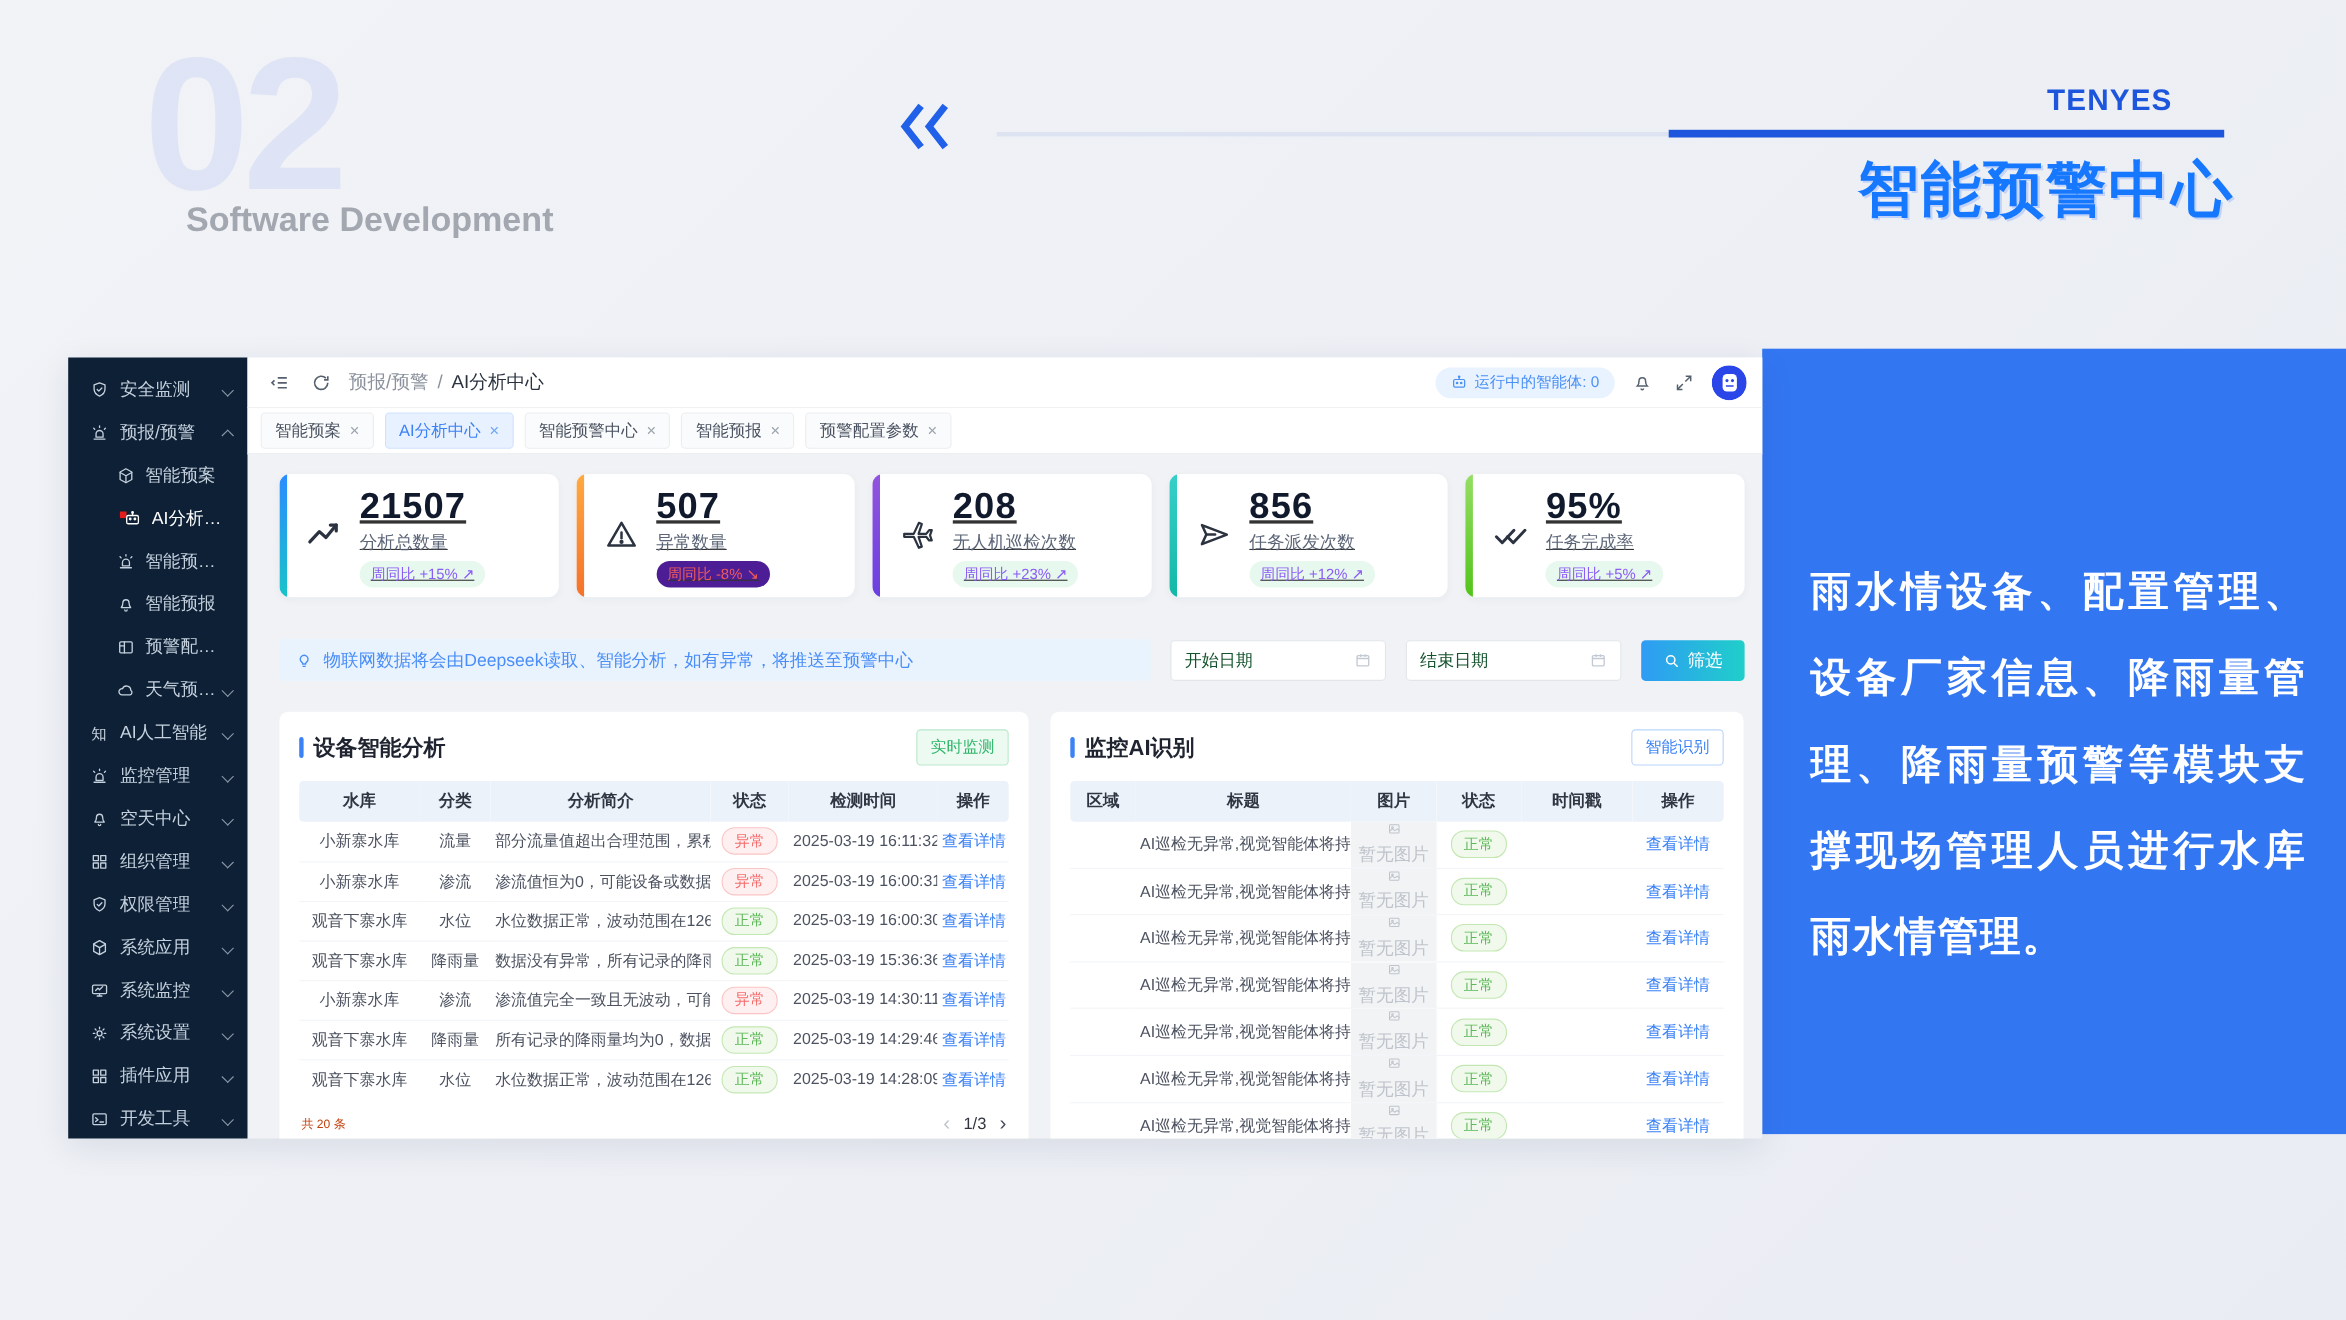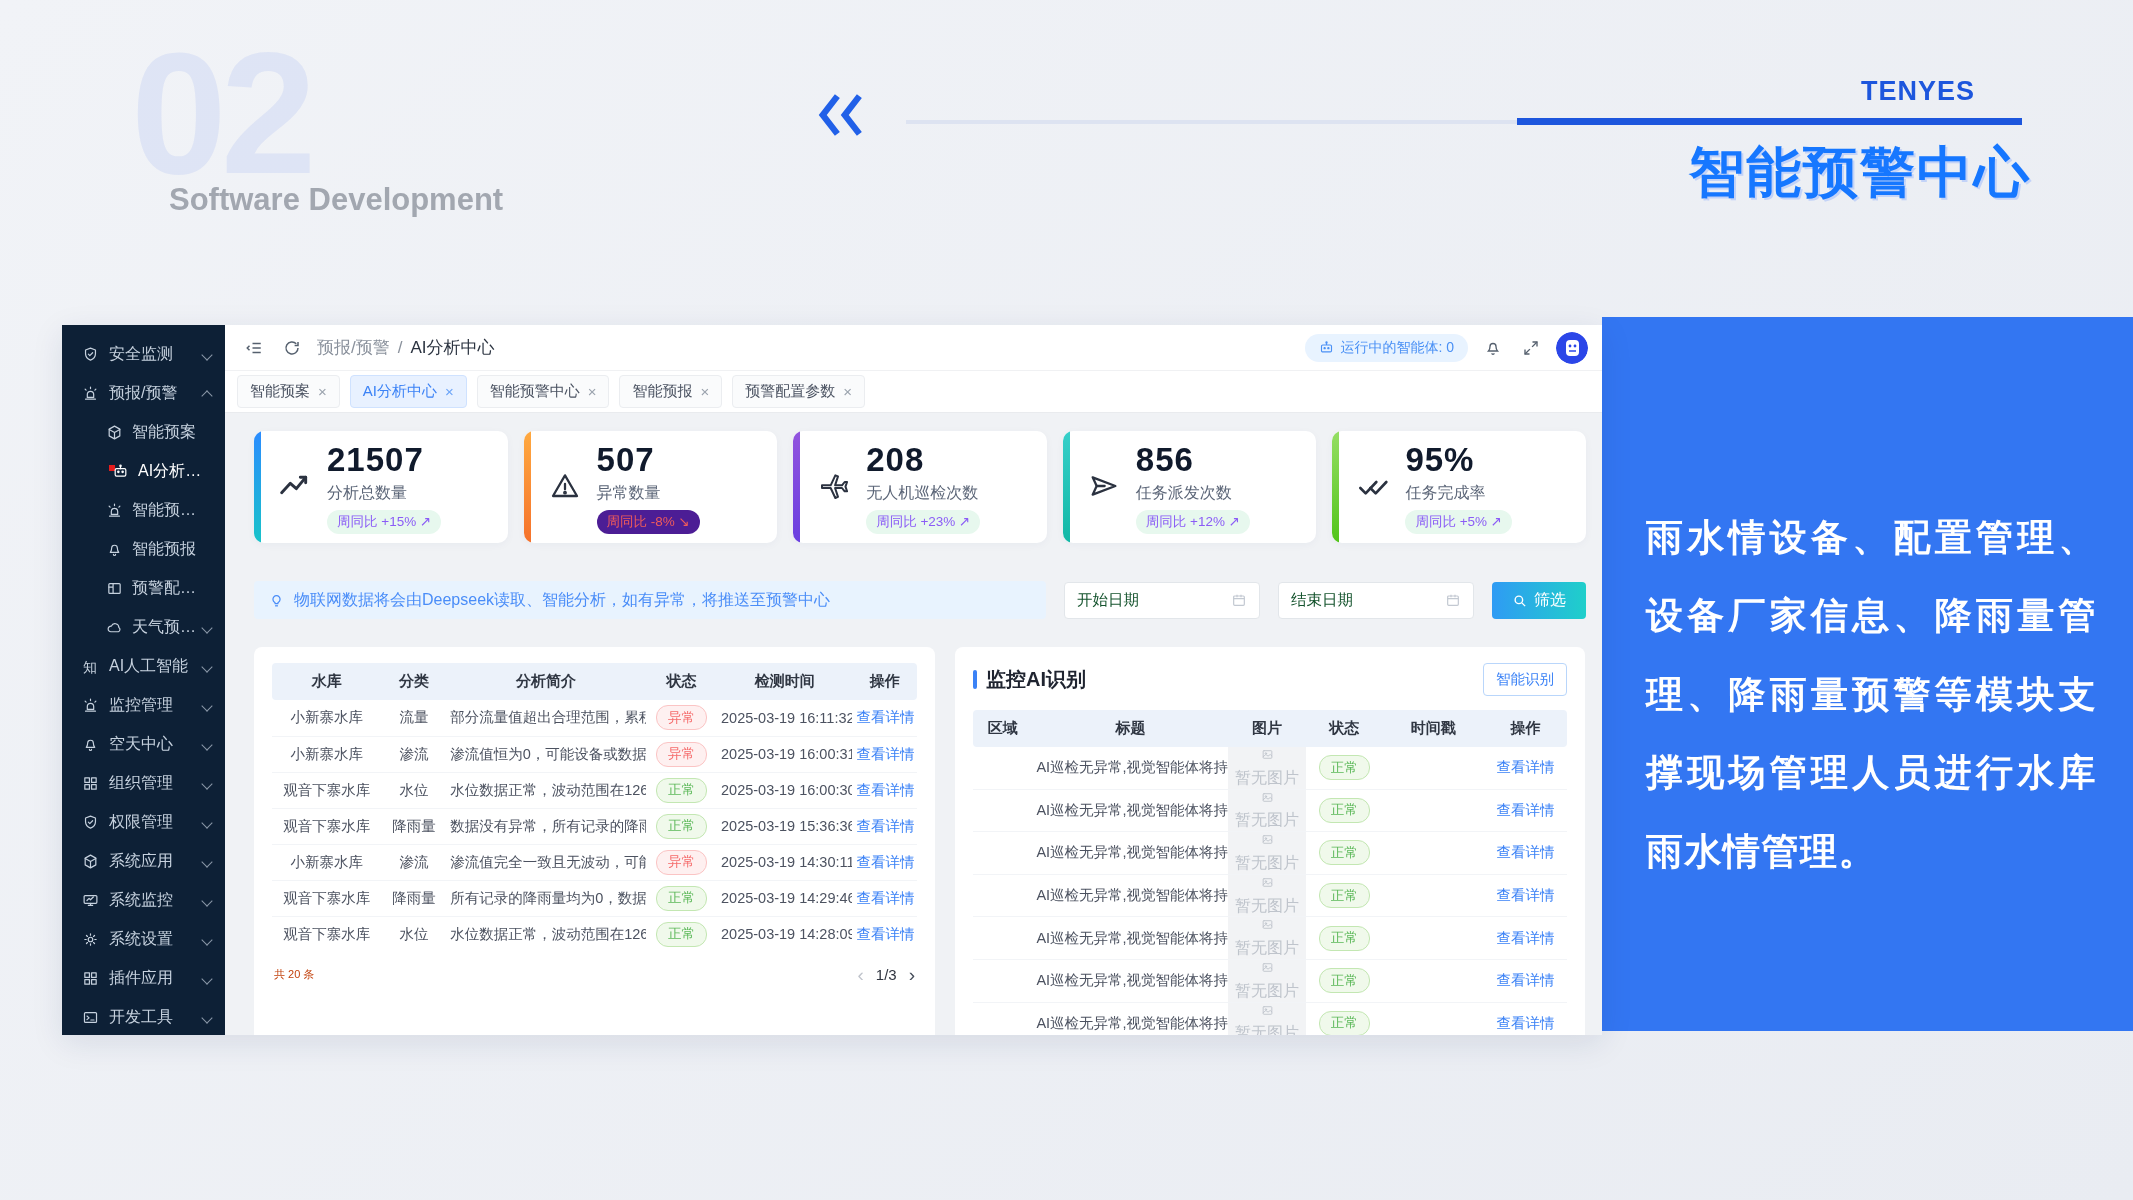--- a/index.html
+++ b/index.html
@@ -68,21 +68,21 @@
   .tab .x { color:#9aa2ad; font-size:15px; }
   .tab.active { background:#e8f1ff; border-color:#cfe2ff; color:#3b82f6; }
   .tab.active .x { color:#6ba4f8; }
 
   .content { flex:1 1 auto; padding:18px 16px 0 29px; overflow:hidden; }
 
   
   .stats-row { display:flex; gap:16px; }
   .stat-card { flex:1 1 0; background:#fff; border-radius:10px; height:112px; display:flex; overflow:hidden; box-shadow:0 2px 8px rgba(30,50,90,.04); }
   .stripe { width:7px; flex:none; }
-  .sc-body { flex:1; display:flex; align-items:center; padding:0 10px 0 18px; gap:14px; }
+  .sc-body { flex:1; display:flex; align-items:center; padding:0 10px 0 18px; gap:14px;text-decoration:underline; }
   .sc-icon { width:34px; height:34px; color:#2b3240; flex:none; }
   .sc-icon svg { width:32px; height:32px; }
   .sc-col { display:flex; flex-direction:column; align-items:flex-start; gap:4px; }
   .sc-value { font-size:33px; font-weight:bold; color:#101a2c; letter-spacing:1px; }
   .sc-label { font-size:16px; color:#5c6678; }
   .sc-badge { font-size:13.5px; padding:3px 10px; border-radius:12px; margin-top:2px; }
   .sc-badge.up { background:#e7f8ee; color:#8b5cf6; }
   .sc-badge.down { background:#4c1d95; color:#ef5b5b; }
 
   
@@ -522,20 +522,24 @@
               <circle cx="11" cy="11" r="6"></circle>
               <path d="M15.8 15.8L21 21"></path>
             </svg>
           <span>筛选</span>
         </button>
       </div>
 
       <div class="panels-row">
 
         <div class="panel left">
+          <div class="panel-head">
+            <div class="panel-title">设备智能分析</div>
+            <button class="btn-green">实时监测</button>
+          </div>
           <table class="grid">
             <colgroup>
                 <col style="width:17%">
                 <col style="width:10%">
                 <col style="width:31%">
                 <col style="width:11%">
                 <col style="width:21%">
                 <col style="width:10%">
               </colgroup>
             <thead>

